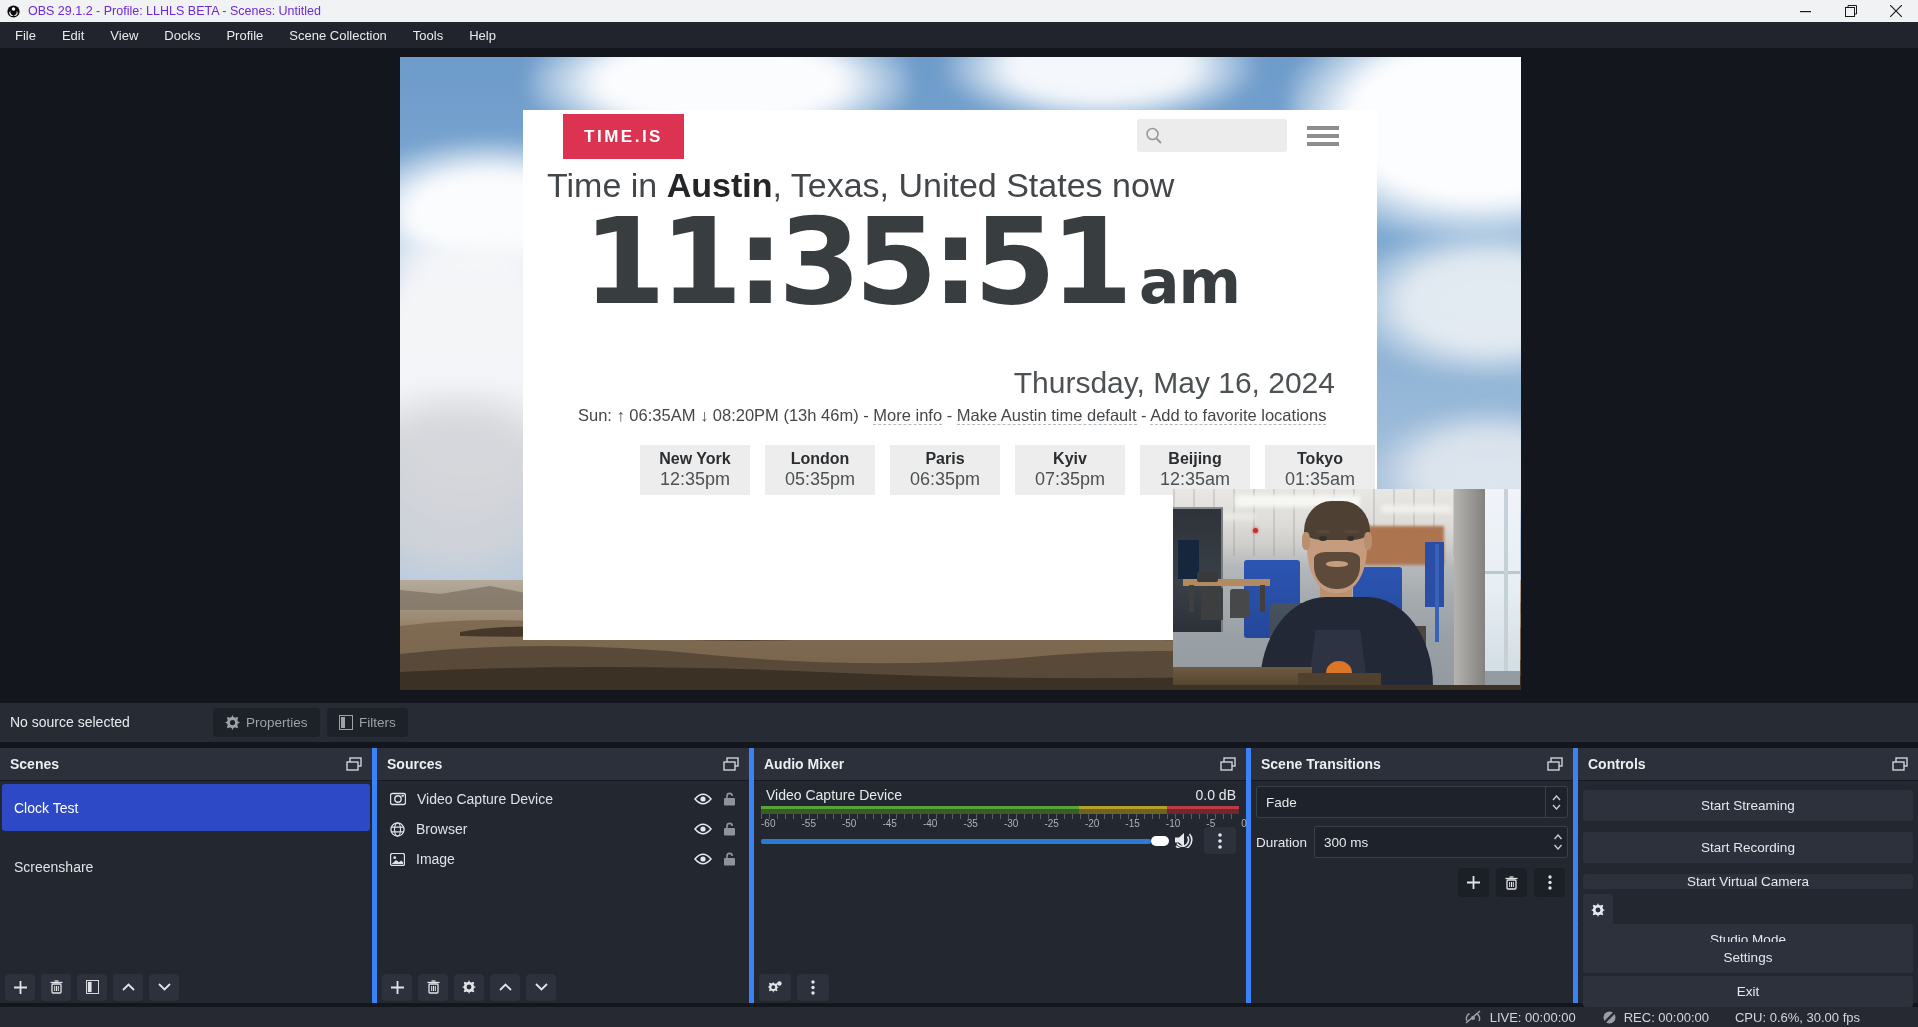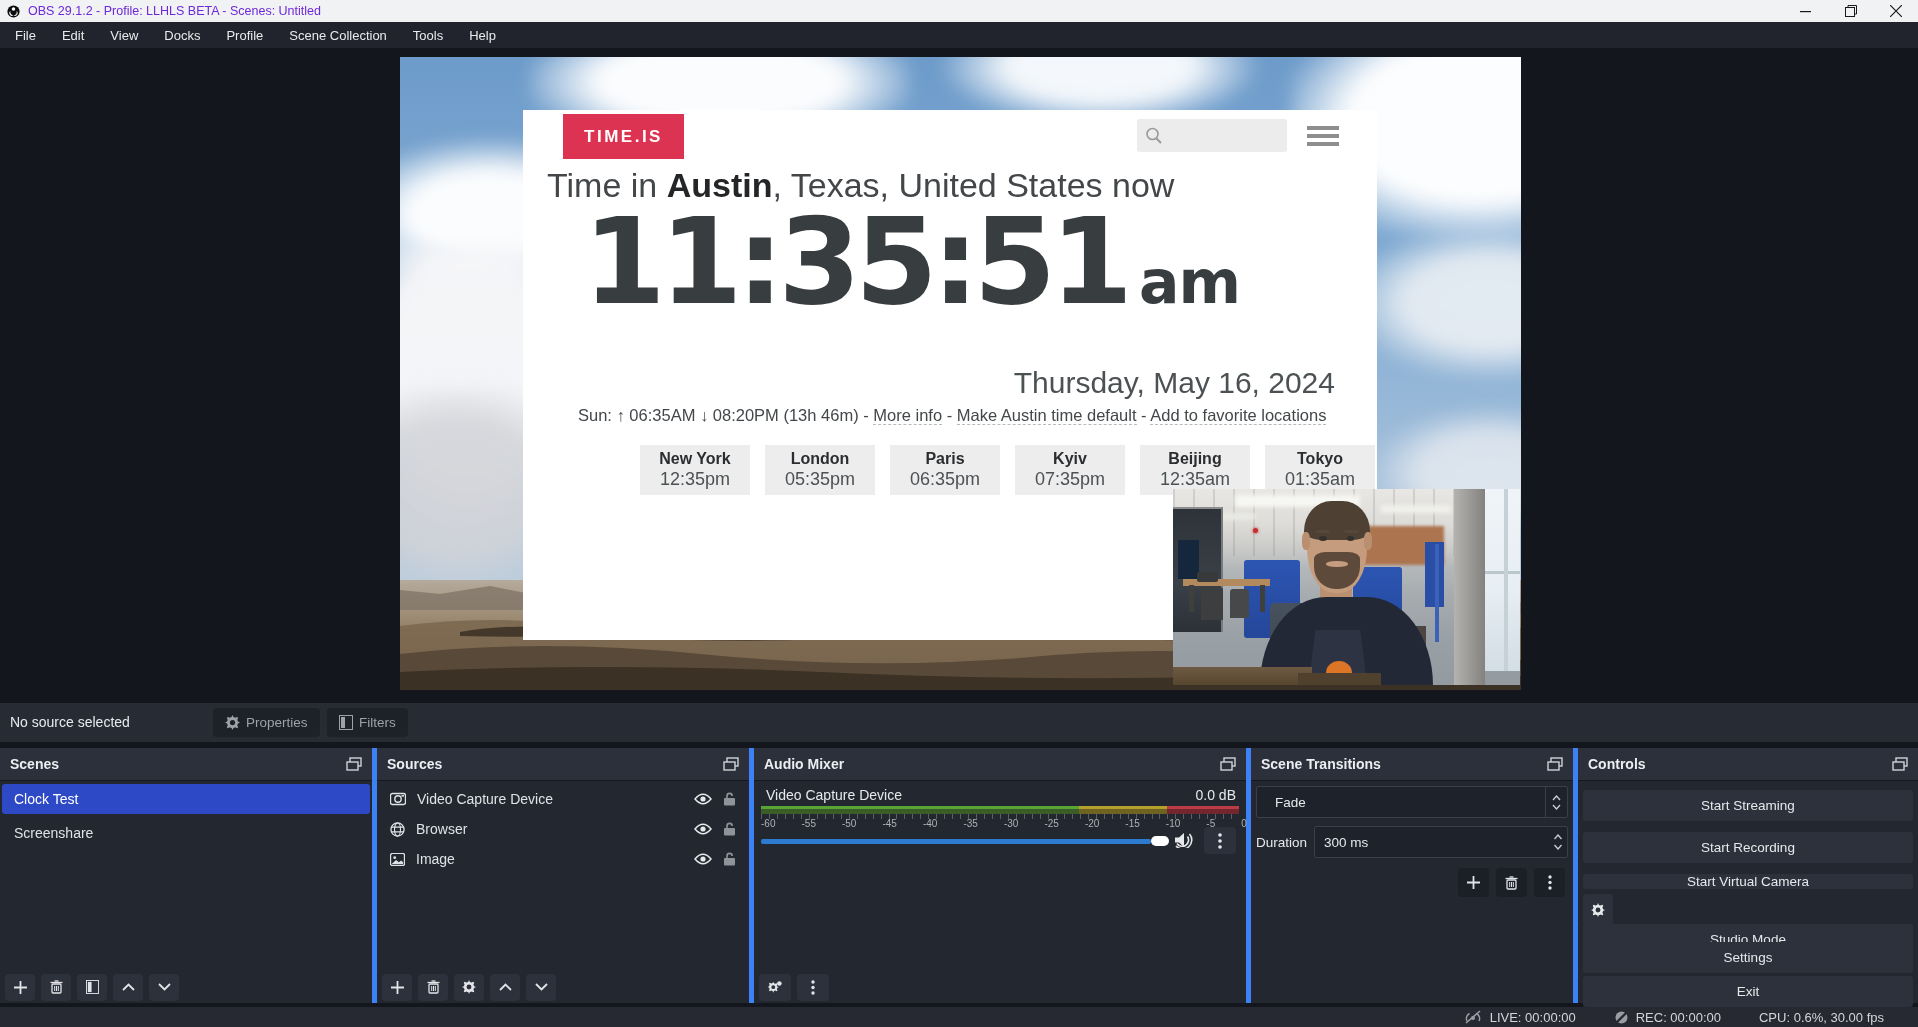--- a/index.html
+++ b/index.html
@@ -64,22 +64,22 @@
   
   .docks { position:absolute; left:0; top:748px; width:1918px; height:255px; background:#3b82f6;
     display:flex; gap:5px; }
   .panel { background:#23272f; position:relative; height:255px; }
   .p-scenes { width:372px; } .p-sources { width:372px; } .p-audio { width:492px; }
   .p-trans { width:322px; } .p-controls { width:340px; }
   .p-head { height:33px; background:#2b303a; display:flex; align-items:center;
     color:#eceef1; font-size:14px; font-weight:bold; padding:0 10px; justify-content:space-between;
     border-bottom:1px solid #161920; }
   .rows { padding:3px 2px; }
-  .row { height:30px; display:flex; align-items:center; padding:4px 12px; color:#dfe2e6;
-    font-size:14px; border-radius:3px; margin-bottom:4px; }
+  .row { height:47px; display:flex; align-items:center; padding:4px 12px; color:#dfe2e6;
+    font-size:14px; border-radius:3px; margin-bottom:12px; }
   .row.sel { background:#2e49c5; color:#fff; }
   .srow { height:30px; display:flex; align-items:center; padding:0 11px; color:#dfe2e6; font-size:14px; gap:11px; }
   .srow .grow { flex:1; }
   .ptoolbar { position:absolute; left:0; bottom:0; width:100%; height:32px; display:flex;
     align-items:center; gap:6px; padding:0 5px; }
   .tbtn { width:30px; height:27px; background:#2c313b; border-radius:4px; display:flex;
     align-items:center; justify-content:center; color:#dfe2e6; }
 
   
   .am-row1 { position:absolute; left:12px; right:10px; top:39px; display:flex;
@@ -96,42 +96,42 @@
   .am-slider { position:absolute; left:7px; top:86px; width:408px; height:14px; display:flex; align-items:center; }
   .am-slider .track { height:5px; width:390px; background:#2d7ad1; border-radius:2px; }
   .am-slider .handle { width:18px; height:10px; background:#fff; border-radius:5px; }
   .am-spk { position:absolute; left:421px; top:84px; }
   .am-dots { position:absolute; left:450px; top:79px; width:32px; height:27px; background:#2c313b;
     border-radius:4px; display:flex; align-items:center; justify-content:center; }
 
   
   .tr-combo { position:absolute; left:5px; top:38px; width:312px; height:32px; background:#1e222a;
     border:1px solid #3a3f4a; border-radius:2px; color:#e6e8ec; font-size:13.5px;
-    display:flex; align-items:center; padding:0 18px; }
+    display:flex; align-items:center; padding:0 9px; }
   .tr-combo .arrows { position:absolute; right:0; top:0; width:22px; height:100%;
     border-left:1px solid #3a3f4a; display:flex; flex-direction:column; align-items:center;
     justify-content:center; gap:3px; color:#c7cad0; }
   .tr-durrow { position:absolute; left:5px; top:78px; width:312px; height:32px; display:flex; align-items:center; }
   .tr-durrow .lbl { color:#e6e8ec; font-size:13.5px; width:58px; }
   .tr-spin { position:relative; flex:1; height:32px; background:#1e222a; border:1px solid #3a3f4a;
     border-radius:2px; color:#e6e8ec; font-size:13.5px; display:flex; align-items:center; padding:0 9px; }
   .tr-spin .arrows { position:absolute; right:4px; top:0; height:100%; display:flex;
     flex-direction:column; align-items:center; justify-content:center; gap:4px; color:#c7cad0; }
   .tr-btns { position:absolute; right:8px; top:120px; display:flex; gap:7px; }
   .tr-btns .tbtn { background:#1b1f26; width:31px; height:29px; }
 
   
   .ctl { position:absolute; left:5px; width:330px; }
   .cbtn { height:31px; background:#2c313b; border-radius:3px; color:#e6e8ec; font-size:13.5px;
     display:flex; align-items:center; justify-content:center; }
 
   
   .statusbar { position:absolute; left:0; top:1007px; width:1918px; height:20px; background:#262931;
     display:flex; align-items:center; justify-content:flex-end; color:#d2d5d9; font-size:13px;
-    gap:38px; padding-right:34px; }
+    gap:26px; padding-right:58px; }
   .st-item { display:flex; align-items:center; gap:7px; }
 
   svg { display:block; }
 </style>
 </head>
 <body>
 
 <div class="titlebar">
   <svg class="obs-logo" viewBox="0 0 16 16">
     <circle cx="8" cy="8" r="7.5" fill="#0c0c0c"></circle>

